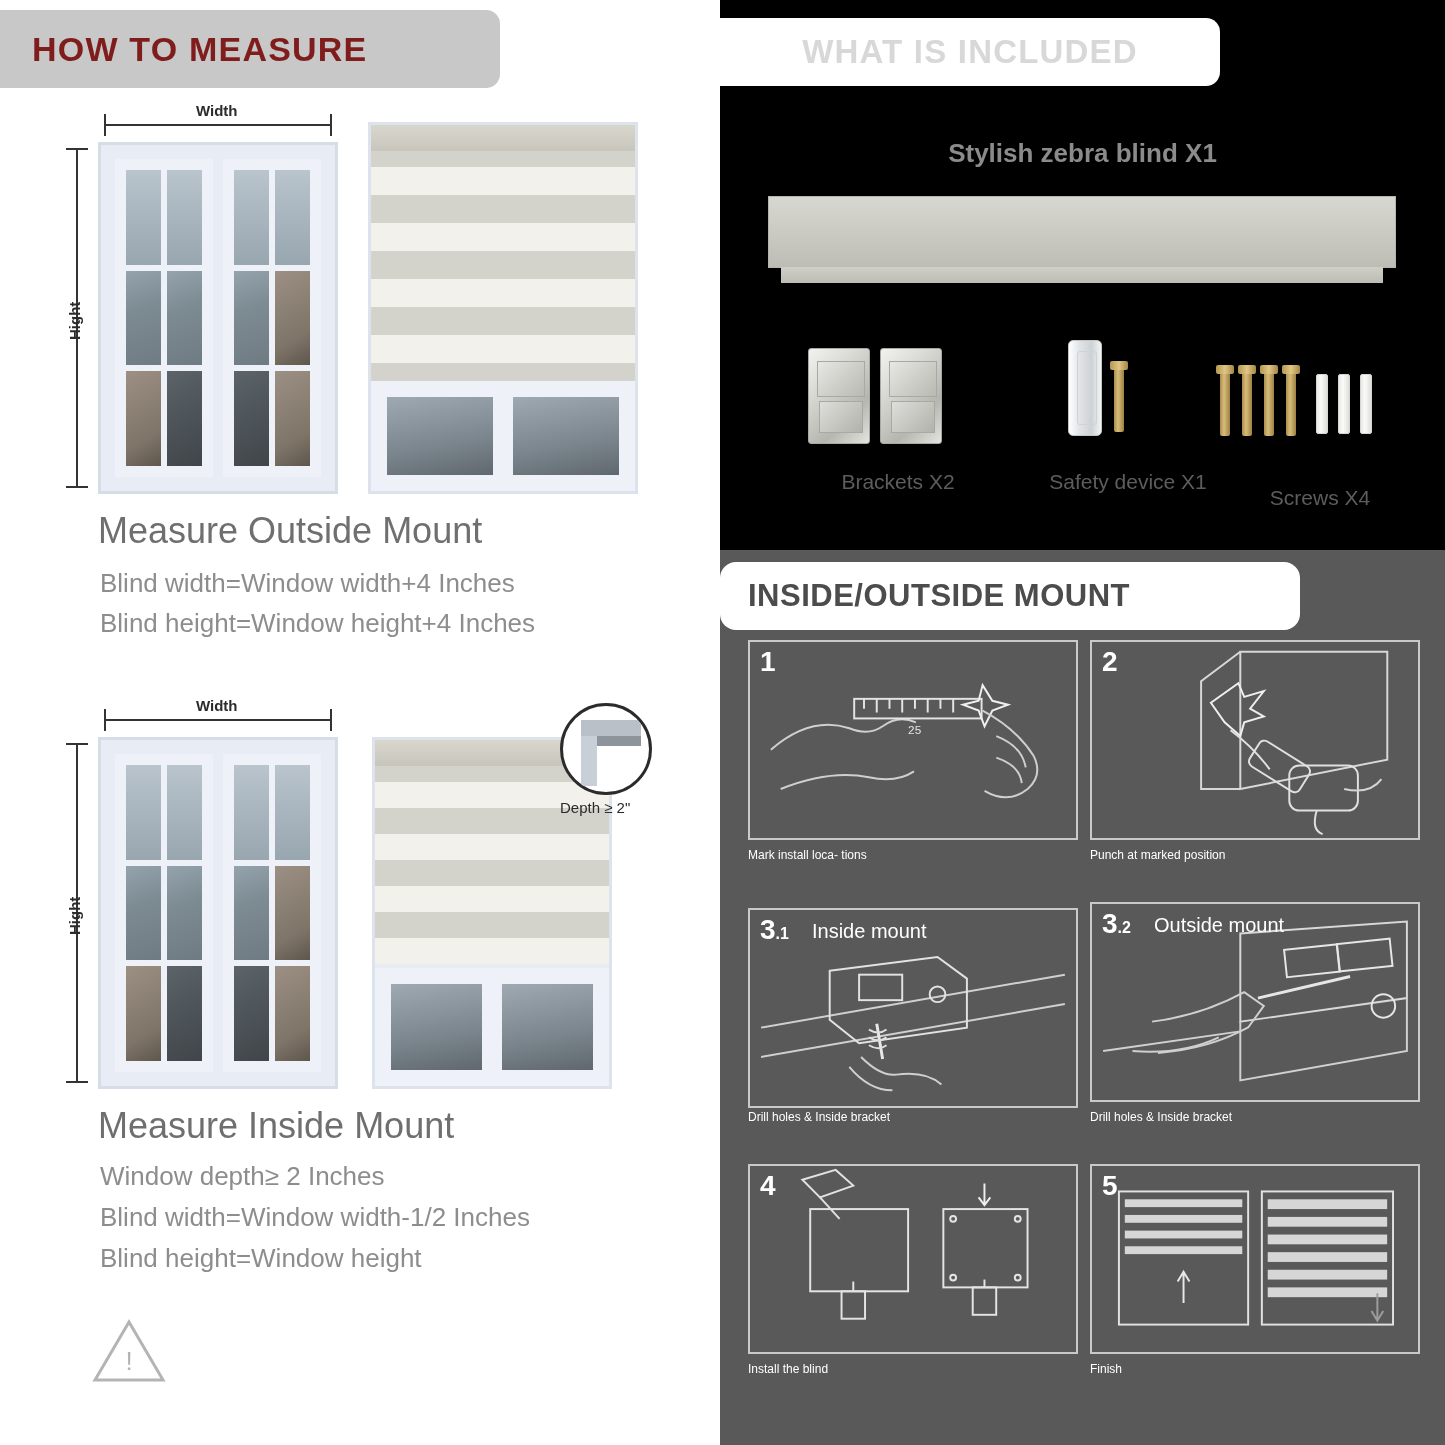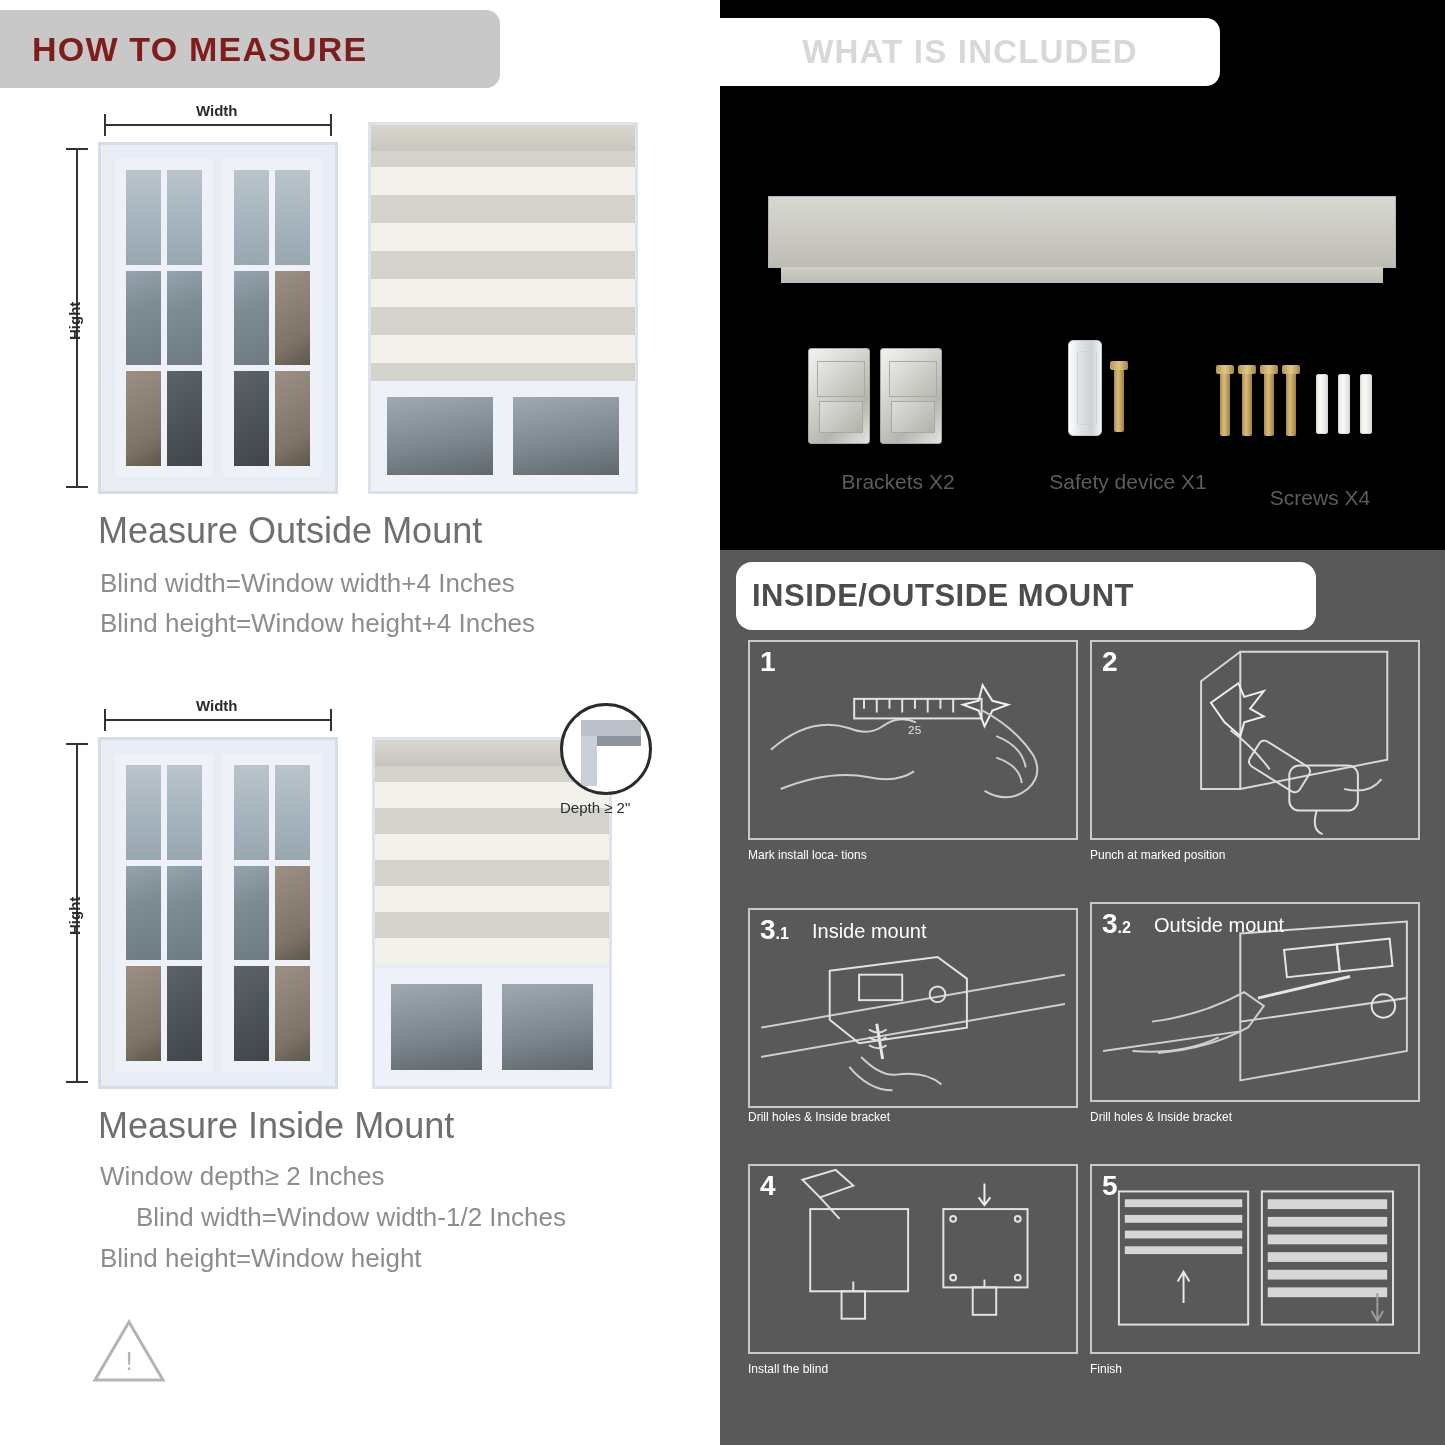--- a/index.html
+++ b/index.html
@@ -142,23 +142,23 @@
     position:absolute; width:12px; height:60px;
     background:linear-gradient(90deg,#e9e9e6,#fbfbfa 40%,#dededa);
     border:1px solid #d6d6d2; border-radius:2px;
   }
 
   .right-bottom {
     position:absolute; left:720px; top:550px; width:725px; height:895px;
     background:#595959;
   }
   .tab-mount {
-    position:absolute; left:16px; top:12px; width:580px; height:68px;
+    position:absolute; left:0; top:12px; width:580px; height:68px;
     background:#ffffff; border-radius:16px;
-    display:flex; align-items:center; padding-left:16px;
+    display:flex; align-items:center; padding-left:28px;
   }
   .tab-mount span { color:#4c4c4c; font-size:31px; font-weight:bold; letter-spacing:0.5px; }
 
   .steps { position:absolute; left:28px; top:90px; width:672px; }
   .step { position:absolute; }
   .step-box {
     position:absolute; border:2px solid #c9c9c9; background:#595959;
   }
   .step-num {
     position:absolute; font-size:28px; color:#ffffff; font-weight:bold;
@@ -299,39 +299,40 @@
 
       <div style="position:absolute; left:560px; top:8px; width:92px; height:92px; border:3px solid #2b2b2b; border-radius:50%; overflow:hidden; background:#ffffff;">
         <div style="position:absolute; left:18px; top:14px; width:60px; height:16px; background:#b9c0c8;"></div>
         <div style="position:absolute; left:18px; top:30px; width:16px; height:50px; background:#c9cfd6;"></div>
         <div style="position:absolute; left:34px; top:30px; width:44px; height:10px; background:#8e949b;"></div>
       </div>
       <div class="lbl" style="left:560px; top:104px; font-weight:normal;">Depth ≥ 2"</div>
 
       <div class="heading" style="left:98px; top:410px;">Measure Inside Mount</div>
       <div class="subline" style="left:100px; top:466px;">Window depth≥ 2 Inches</div>
-      <div class="subline" style="left:100px; top:507px;margin-left:36px;">Blind width=Window width-1/2 Inches</div>
+      <div class="subline" style="left:100px; top:507px;">Blind width=Window width-1/2 Inches</div>
       <div class="subline" style="left:100px; top:548px;">Blind height=Window height</div>
     </div>
 
     <div class="note-wrap">
       <div class="warn-tri">
         <svg viewBox="0 0 74 66">
             <polygon points="37,4 71,62 3,62" fill="none" stroke="#b4b4b4" stroke-width="3"></polygon>
             <text x="37" y="52" font-size="26" fill="#b4b4b4" text-anchor="middle" font-family="Liberation Sans">!</text>
           </svg>
       </div>
     </div>
   </div>
 
   <div class="right-top">
     <div class="tab-included">
       <span>WHAT IS INCLUDED</span>
     </div>
 
+    <div class="blind-title">Stylish zebra blind X1</div>
 
     <div class="headrail"></div>
 
     <div class="bracket" style="left:88px; top:348px;"></div>
     <div class="bracket" style="left:160px; top:348px;"></div>
     <div class="part-label" style="left:48px; width:260px;">Brackets X2</div>
 
     <div class="safety" style="left:348px; top:340px;"></div>
     <div class="screw" style="left:394px; top:368px;"></div>
     <div class="part-label" style="left:278px; width:260px;">Safety device X1</div>

